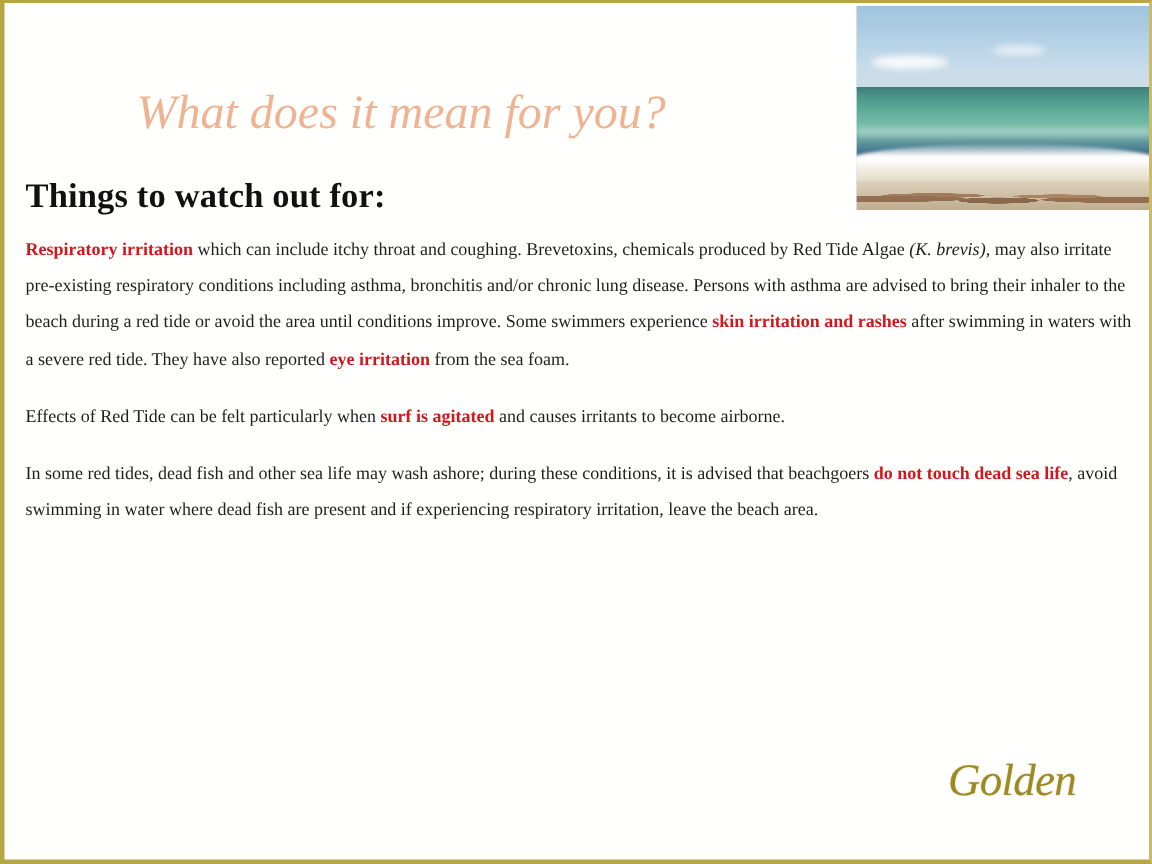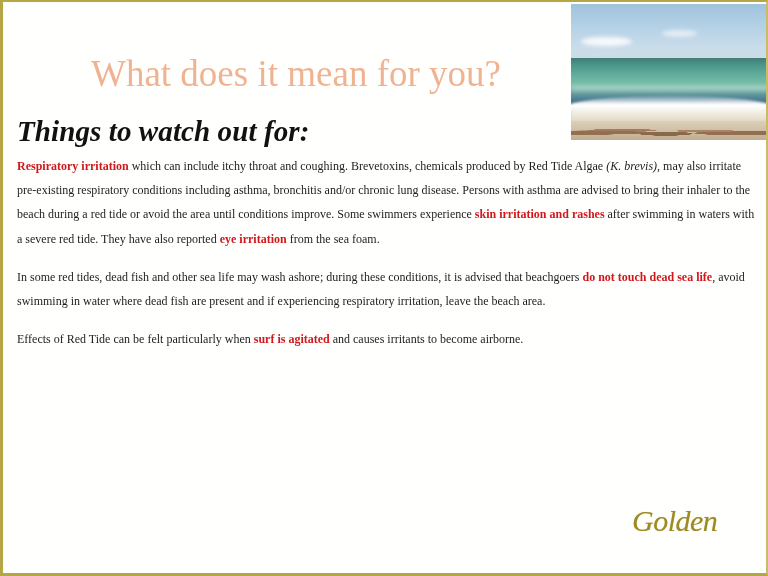--- a/index.html
+++ b/index.html
@@ -44,22 +44,23 @@
     font-weight: normal;
     letter-spacing: 0.2px;
     white-space: nowrap;
     margin: 0;
   }
 
   .subtitle {
     position: absolute;
     left: 88px;
     top: 54px;
-    font-size: 37px;
+    font-size: 32px;
     line-height: 36px;
+    font-style: italic;
     color: #f0b392;
     white-space: nowrap;
     margin: 0;
   }
 
   
   .photo {
     position: absolute;
     left: 568px;
     top: 2px;
@@ -127,27 +128,26 @@
 
   
   .content {
     position: absolute;
     left: 14px;
     top: 114px;
     width: 742px;
   }
 
   .section-heading {
-    font-size: 29px;
+    font-size: 23px;
     line-height: 30px;
     font-weight: bold;
     color: #111111;
     margin: 0 0 8px 0;
     letter-spacing: 0.1px;
-    font-style: italic;
   }
 
   p.para {
     font-size: 12px;
     line-height: 24.2px;
     color: #1d1d1d;
     margin: 0 0 14px 0;
     text-align: left;
     width: 740px;
   }
@@ -211,22 +211,22 @@
     <div class="wash"></div>
     <div class="sand"></div>
     <div class="debris"></div>
   </div>
 
   <div class="content">
     <div class="section-heading">Things to watch out for:</div>
 
     <div id="paragraphs-host">
         <p class="para"><span class="hl">Respiratory irritation</span><span> which can include itchy throat and coughing. Brevetoxins, chemicals produced by Red Tide Algae </span><span class="it">(K. brevis)</span><span>, may also irritate pre-existing respiratory conditions including asthma, bronchitis and/or chronic lung disease. Persons with asthma are advised to bring their inhaler to the beach during a red tide or avoid the area until conditions improve. Some swimmers experience </span><span class="hl">skin irritation and rashes</span><span> after swimming in waters with a severe red tide. They have also reported </span><span class="hl">eye irritation</span><span> from the sea foam.</span></p>
+        <p class="para"><span>Effects of Red Tide can be felt particularly when </span><span class="hl">surf is agitated</span><span> and causes irritants to become airborne.</span></p>
         <p class="para"><span>In some red tides, dead fish and other sea life may wash ashore; during these conditions, it is advised that beachgoers </span><span class="hl">do not touch dead sea life</span><span>, avoid swimming in water where dead fish are present and if experiencing respiratory irritation, leave the beach area.</span></p>
-        <p class="para"><span>Effects of Red Tide can be felt particularly when </span><span class="hl">surf is agitated</span><span> and causes irritants to become airborne.</span></p>
       </div>
   </div>
 
   <div class="logo">
     <div class="golden">Golden</div>
   </div>
 
 </div>
 
 </body></html>

